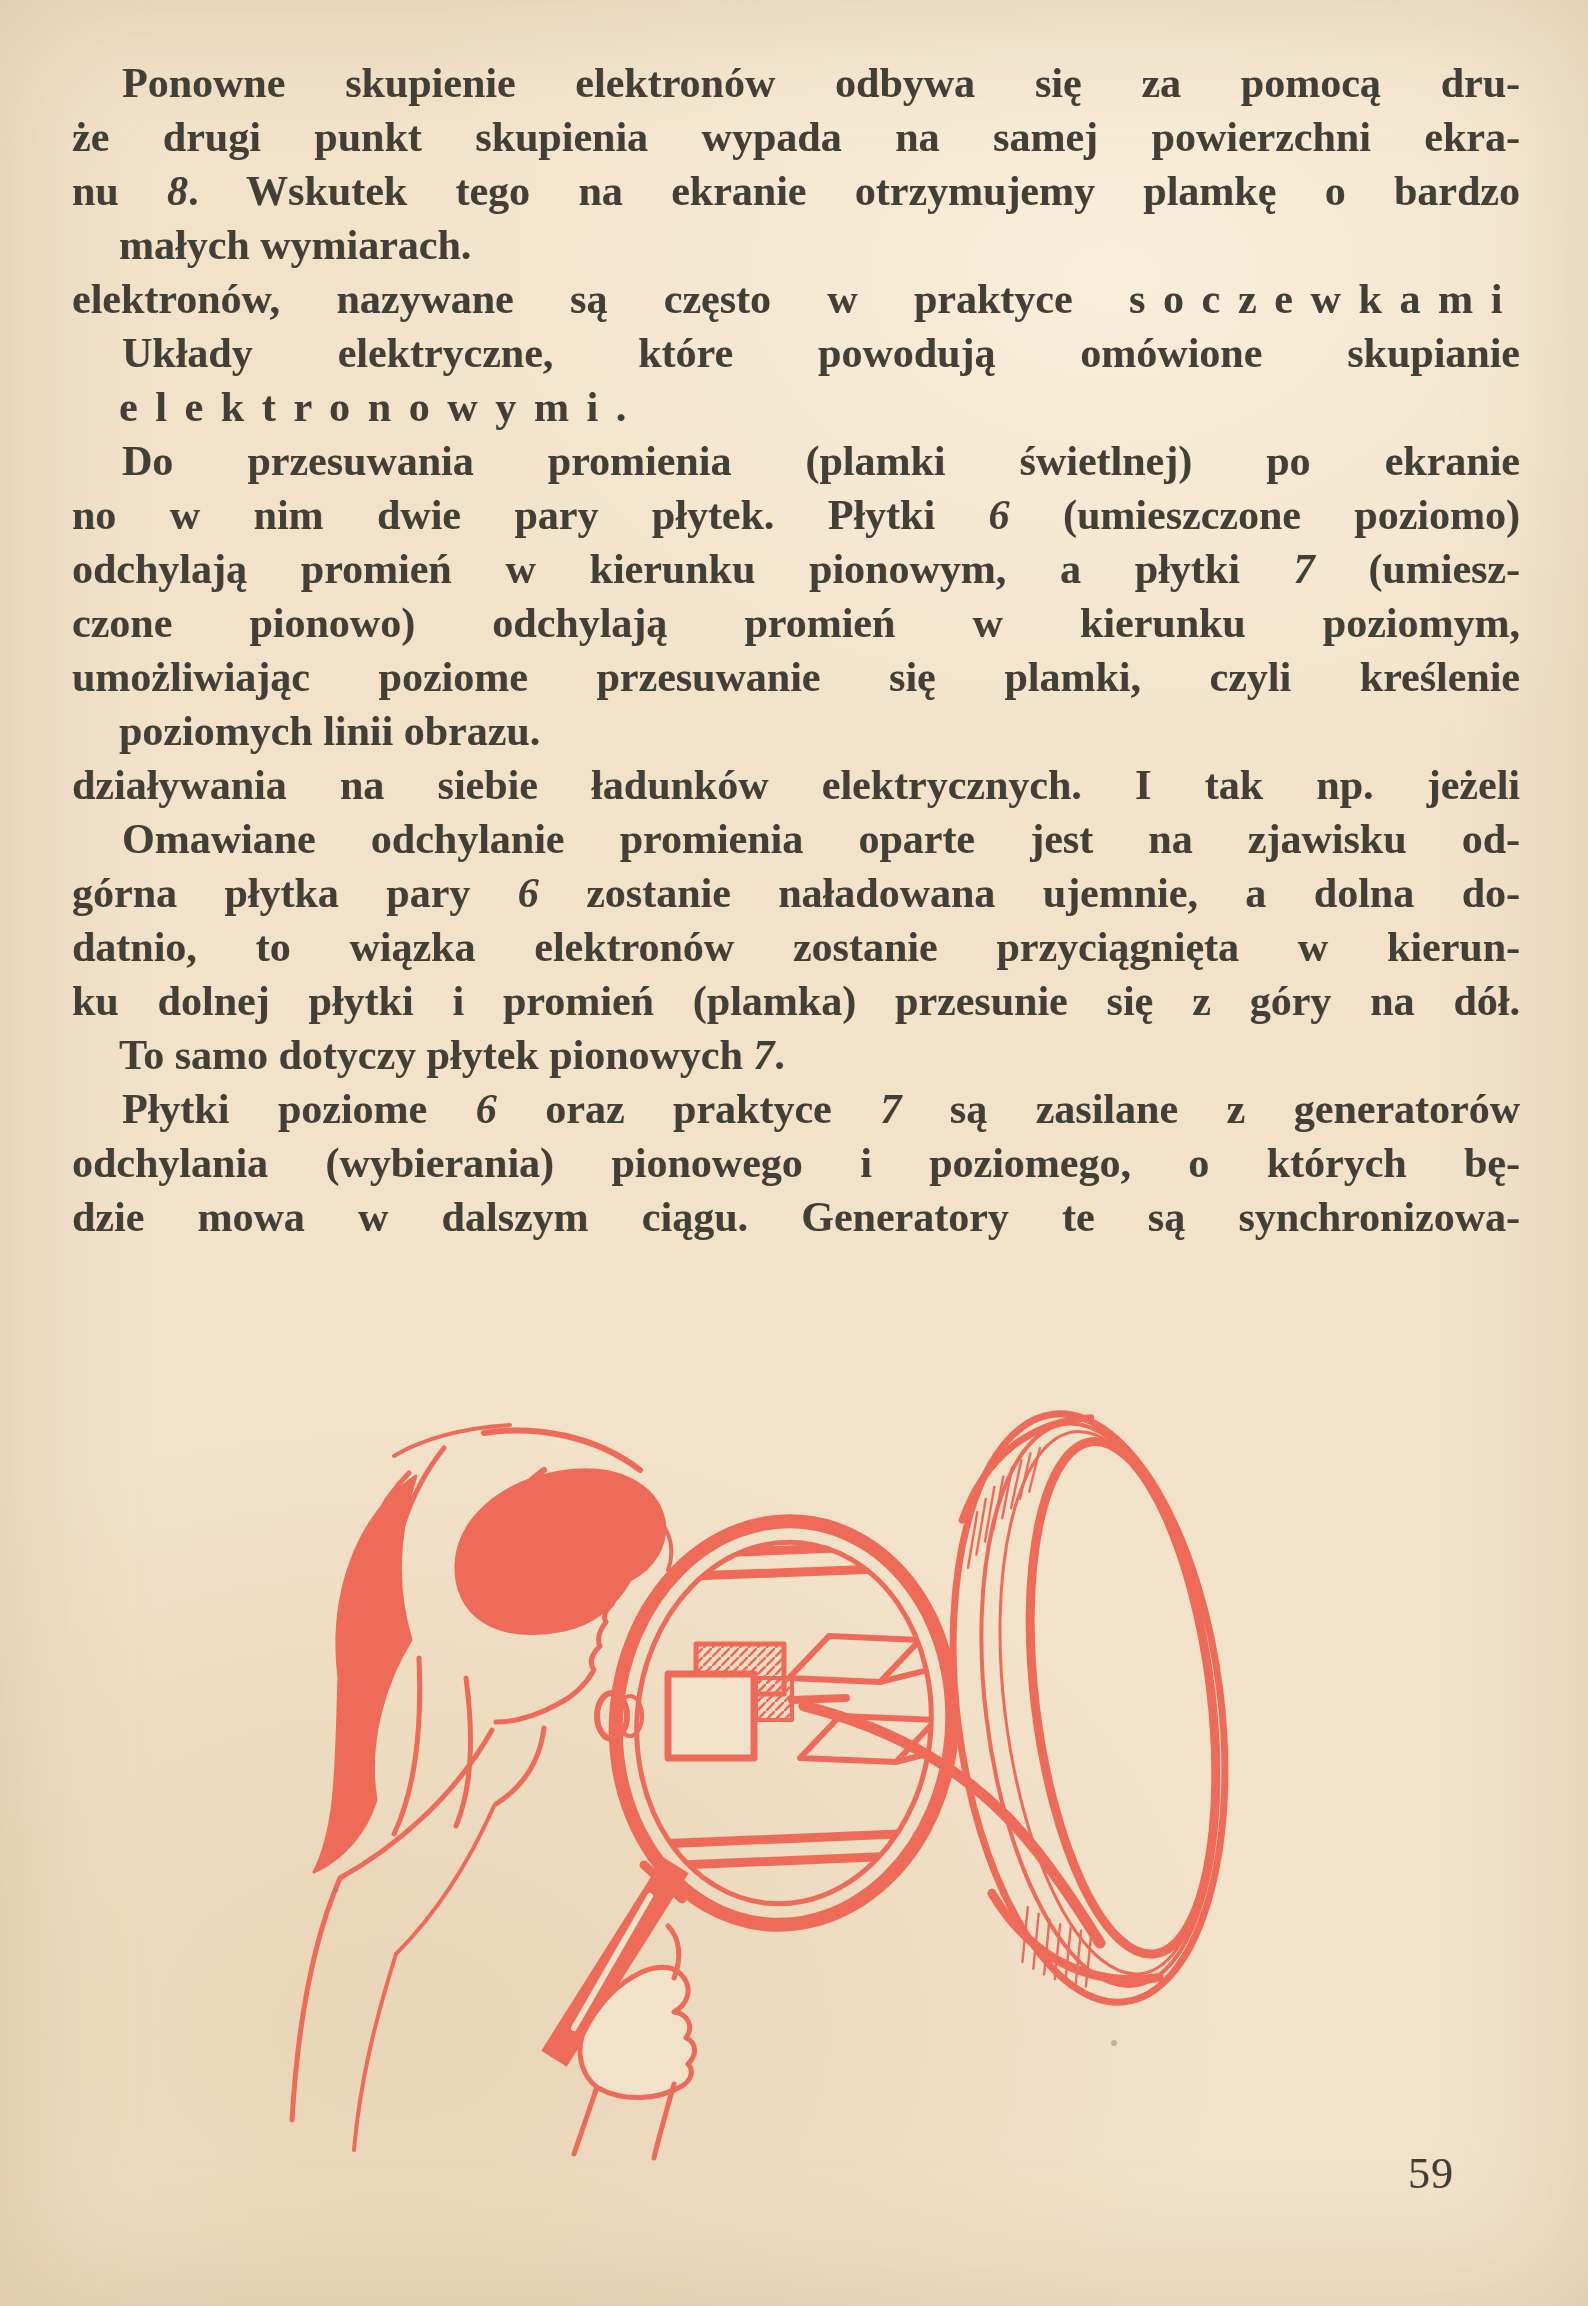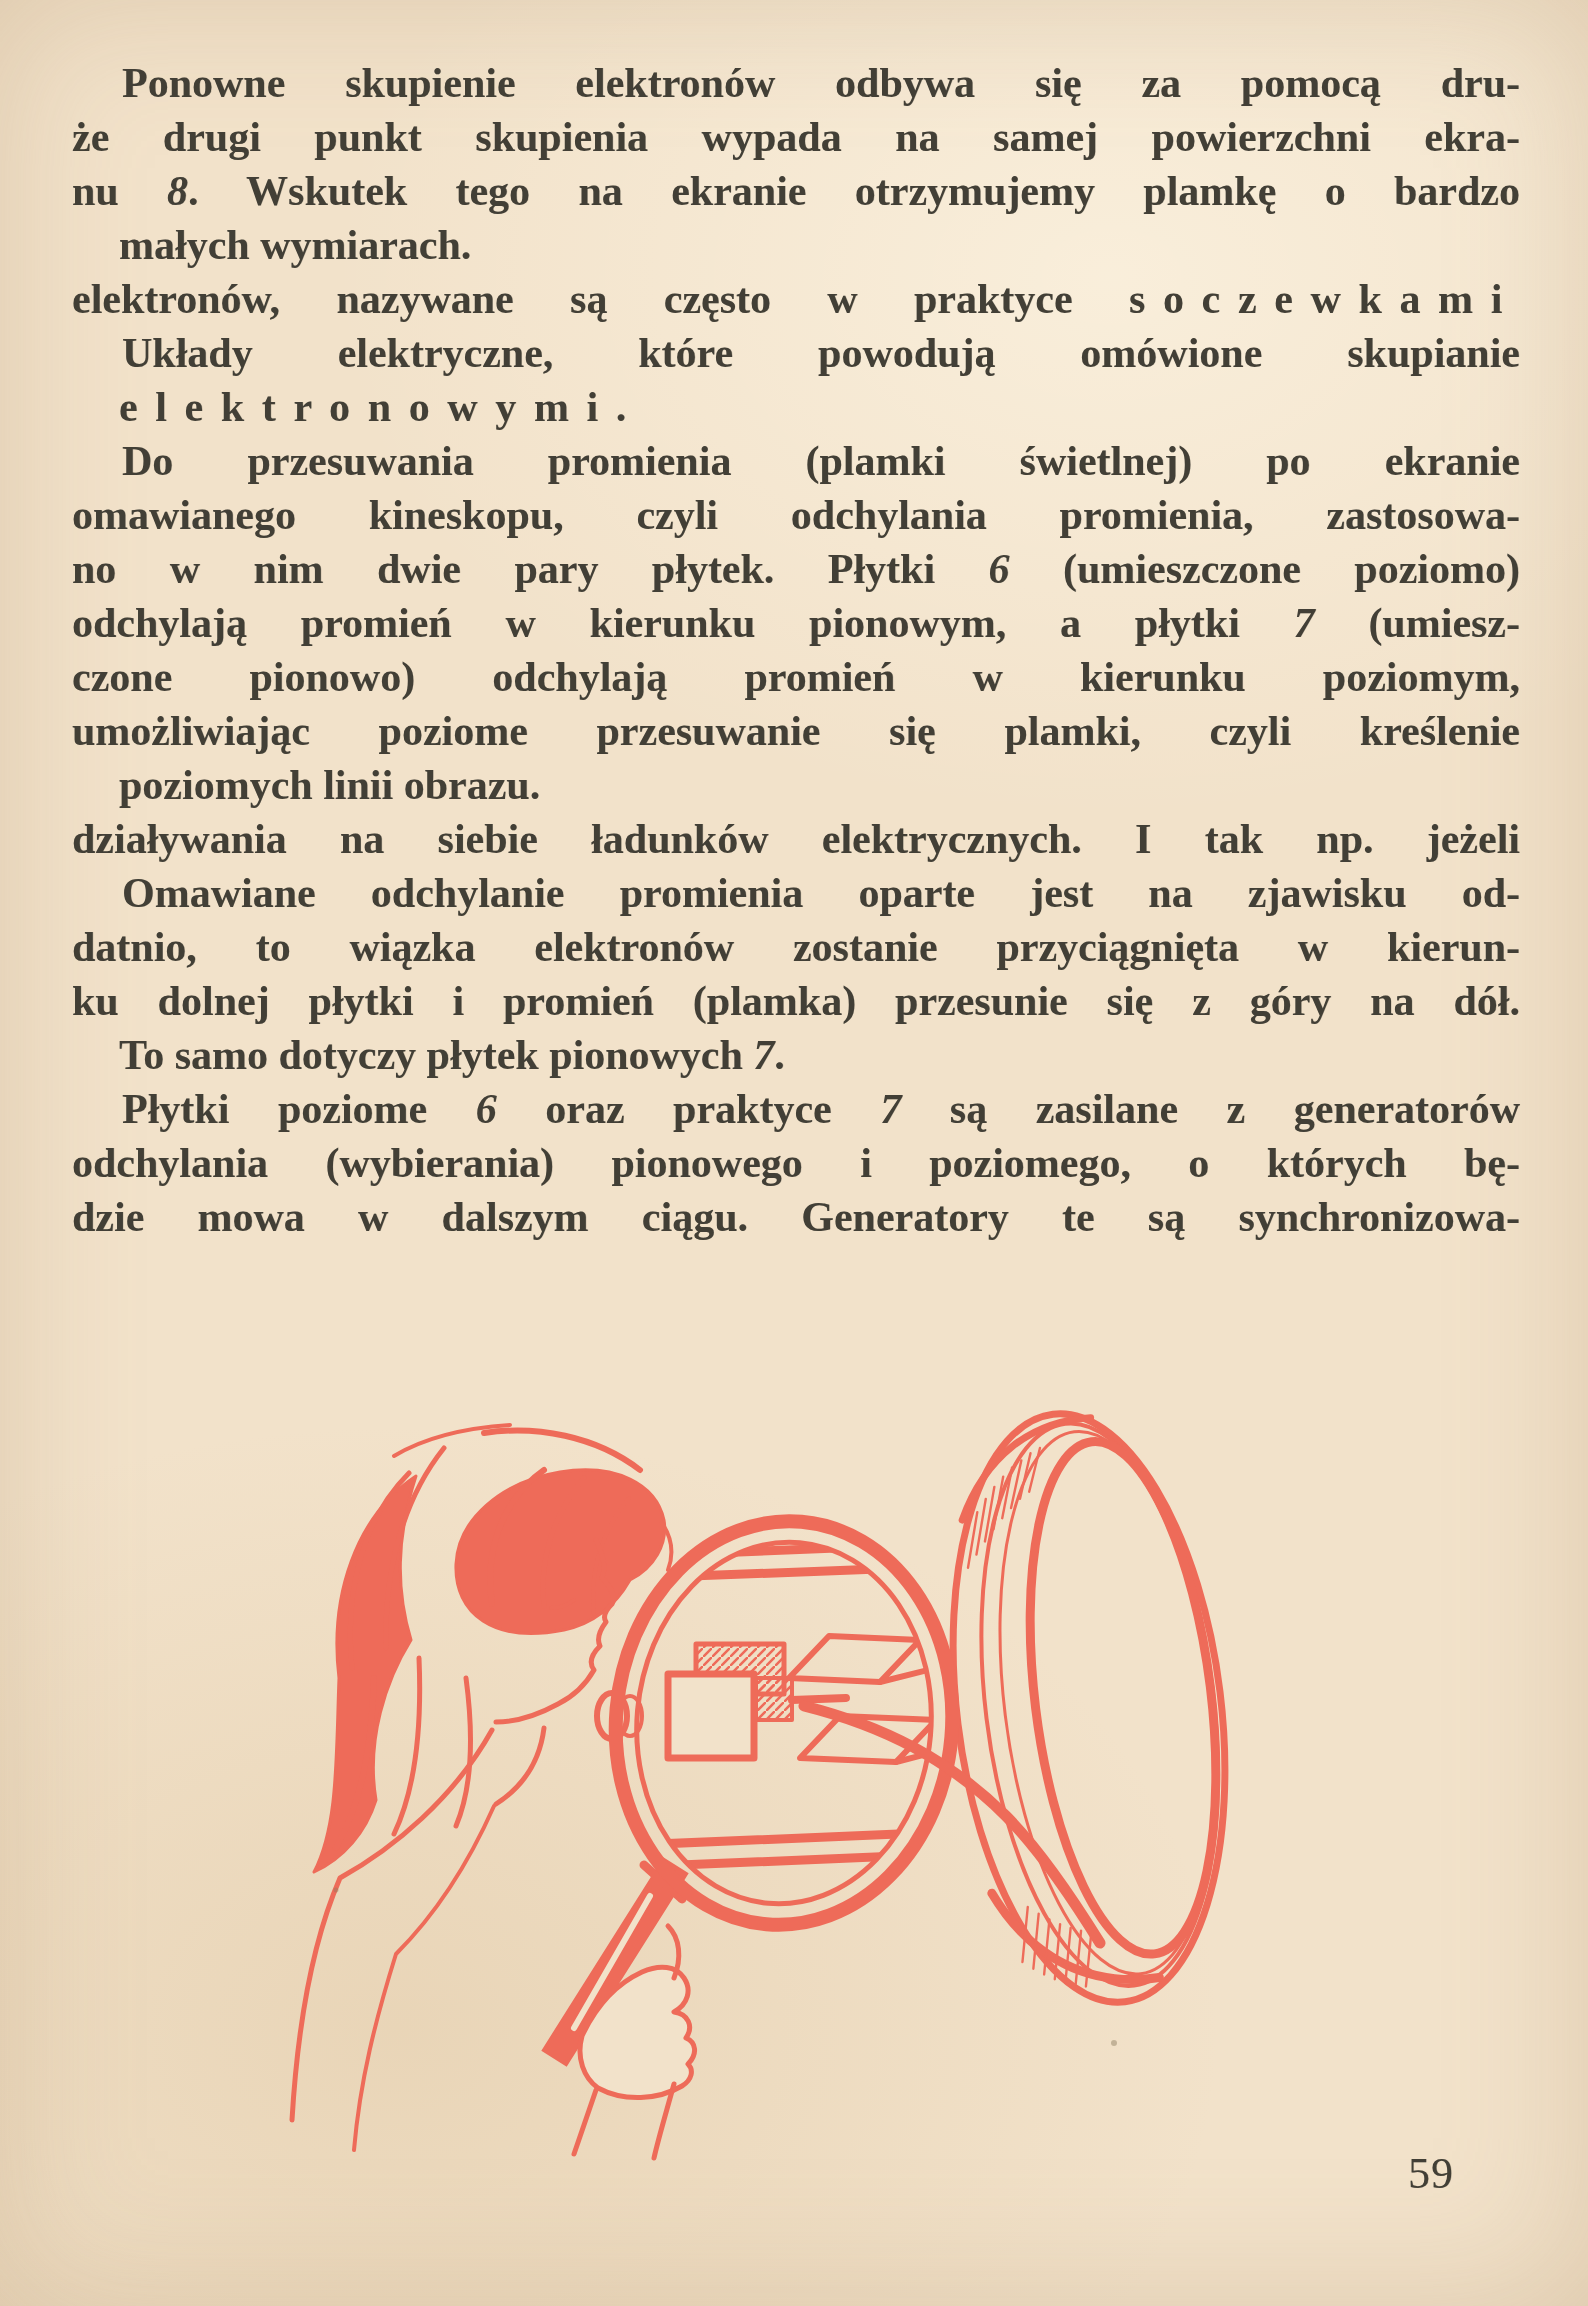--- a/index.html
+++ b/index.html
@@ -45,30 +45,30 @@
       <div class="line"><span>nu </span><span class="em">8</span><span>. Wskutek tego na ekranie otrzymujemy plamkę o bardzo</span></div>
       <div class="line last"><span>małych wymiarach.</span></div>
     </div>
     <div class="para">
       <div class="line"><span>elektronów, nazywane są często w praktyce </span><span class="sp">soczewkami</span></div>
       <div class="line indent"><span>Układy elektryczne, które powodują omówione skupianie</span></div>
       <div class="line last"><span class="sp">elektronowymi</span><span>.</span></div>
     </div>
     <div class="para">
       <div class="line indent"><span>Do przesuwania promienia (plamki świetlnej) po ekranie</span></div>
-      <div class="line"><span>omawianego kineskopu, czyli odchylania promienia, zastosowa-</span></div>
       <div class="line"><span>no w nim dwie pary płytek. Płytki </span><span class="em">6</span><span> (umieszczone poziomo)</span></div>
       <div class="line"><span>odchylają promień w kierunku pionowym, a płytki </span><span class="em">7</span><span> (umiesz-</span></div>
       <div class="line"><span>czone pionowo) odchylają promień w kierunku poziomym,</span></div>
       <div class="line"><span>umożliwiając poziome przesuwanie się plamki, czyli kreślenie</span></div>
       <div class="line last"><span>poziomych linii obrazu.</span></div>
     </div>
     <div class="para">
       <div class="line"><span>działywania na siebie ładunków elektrycznych. I tak np. jeżeli</span></div>
       <div class="line indent"><span>Omawiane odchylanie promienia oparte jest na zjawisku od-</span></div>
+      <div class="line"><span>górna płytka pary </span><span class="em">6</span><span> zostanie naładowana ujemnie, a dolna do-</span></div>
       <div class="line"><span>datnio, to wiązka elektronów zostanie przyciągnięta w kierun-</span></div>
       <div class="line"><span>ku dolnej płytki i promień (plamka) przesunie się z góry na dół.</span></div>
       <div class="line last"><span>To samo dotyczy płytek pionowych </span><span class="em">7</span><span>.</span></div>
     </div>
     <div class="para">
       <div class="line indent"><span>Płytki poziome </span><span class="em">6</span><span> oraz praktyce </span><span class="em">7</span><span> są zasilane z generatorów</span></div>
       <div class="line"><span>odchylania (wybierania) pionowego i poziomego, o których bę-</span></div>
       <div class="line"><span>dzie mowa w dalszym ciągu. Generatory te są synchronizowa-</span></div>
     </div>
   </main>

